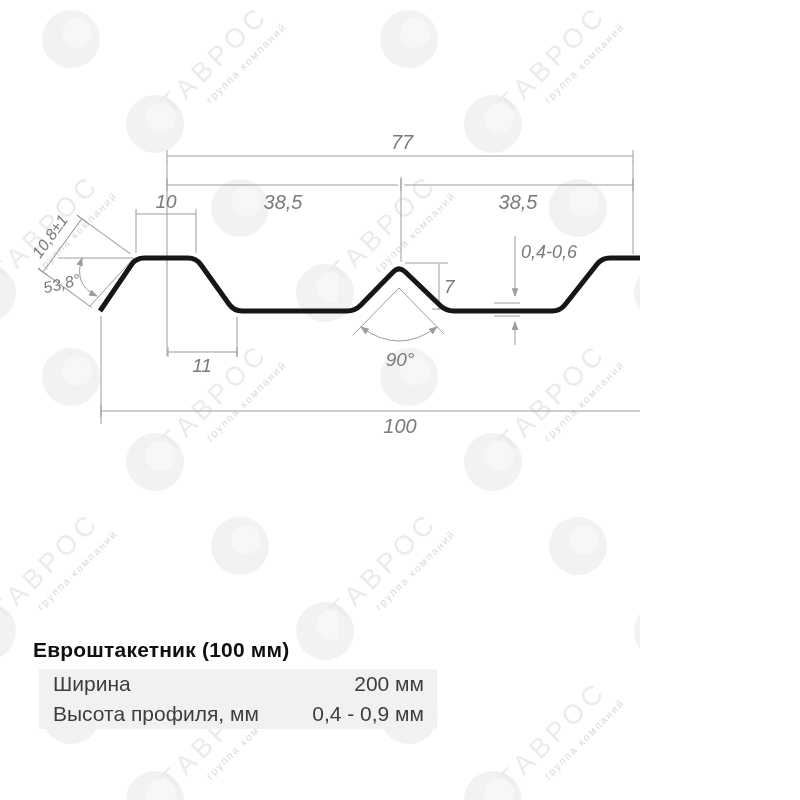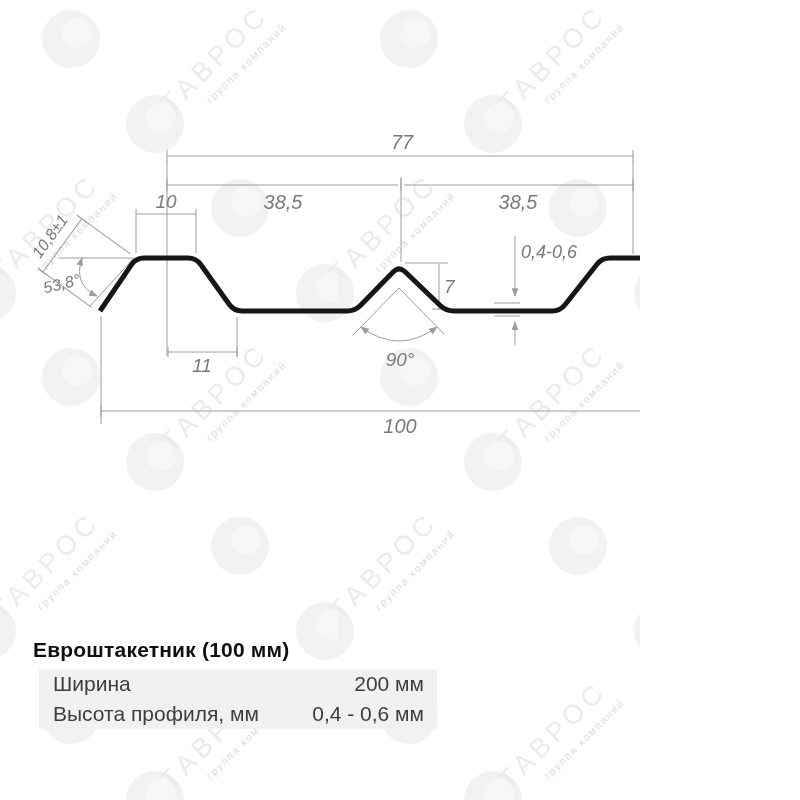--- a/index.html
+++ b/index.html
@@ -189,17 +189,17 @@
 
   <div class="title">Евроштакетник (100 мм)</div>
 
   <div class="spec-table">
     <div class="spec-row alt">
       <span class="spec-label">Ширина</span>
       <span class="spec-value">200 мм</span>
     </div>
     <div class="spec-row alt">
       <span class="spec-label">Высота профиля, мм</span>
-      <span class="spec-value">0,4 - 0,6 мм</span>
+      <span class="spec-value">0,4 - 0,9 мм</span>
     </div>
   </div>
 
 </div>
 
 </body></html>

